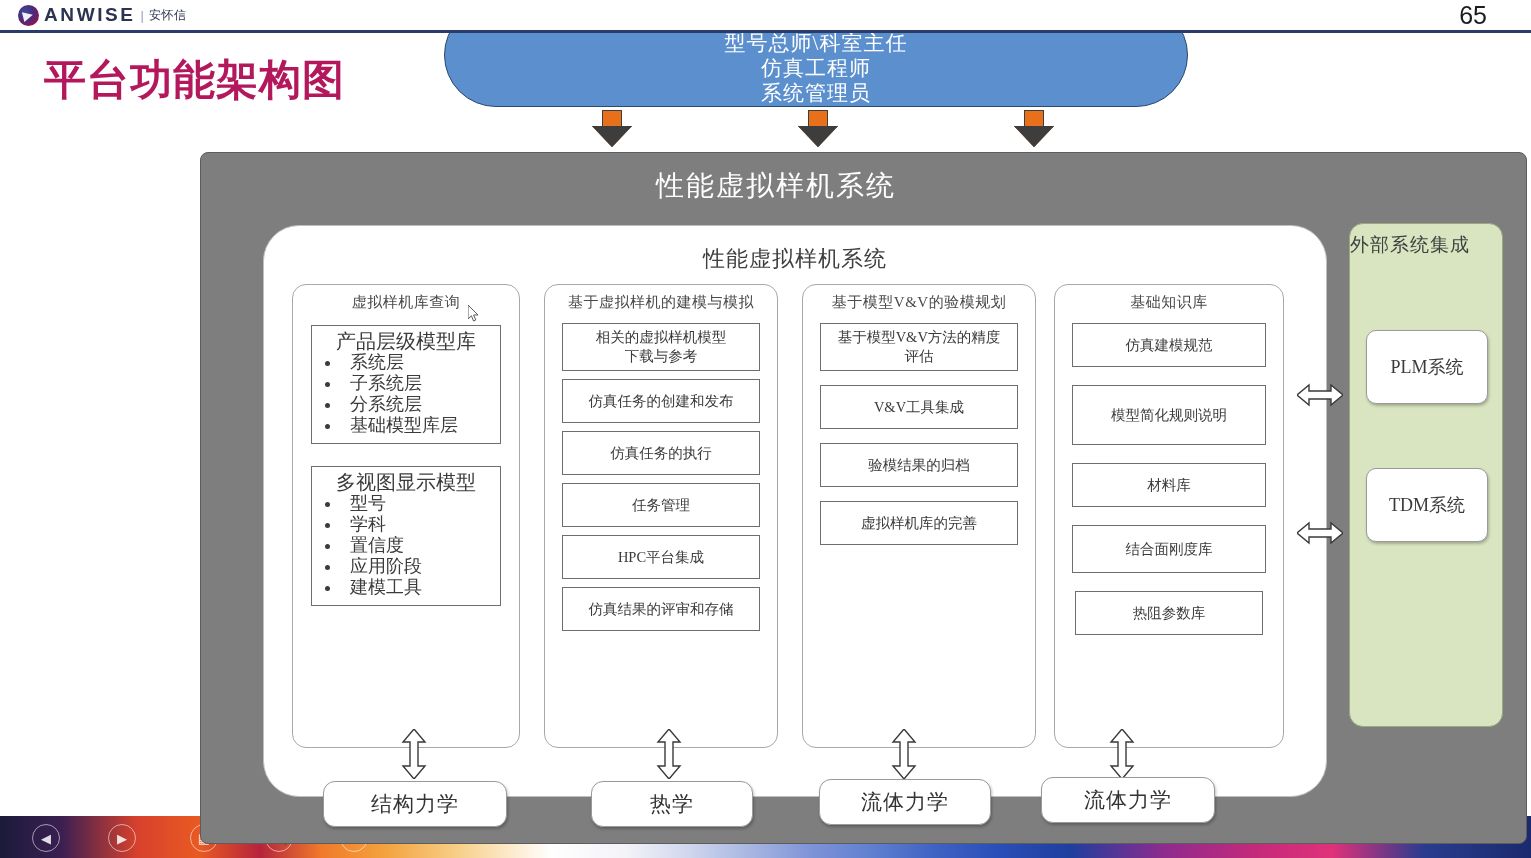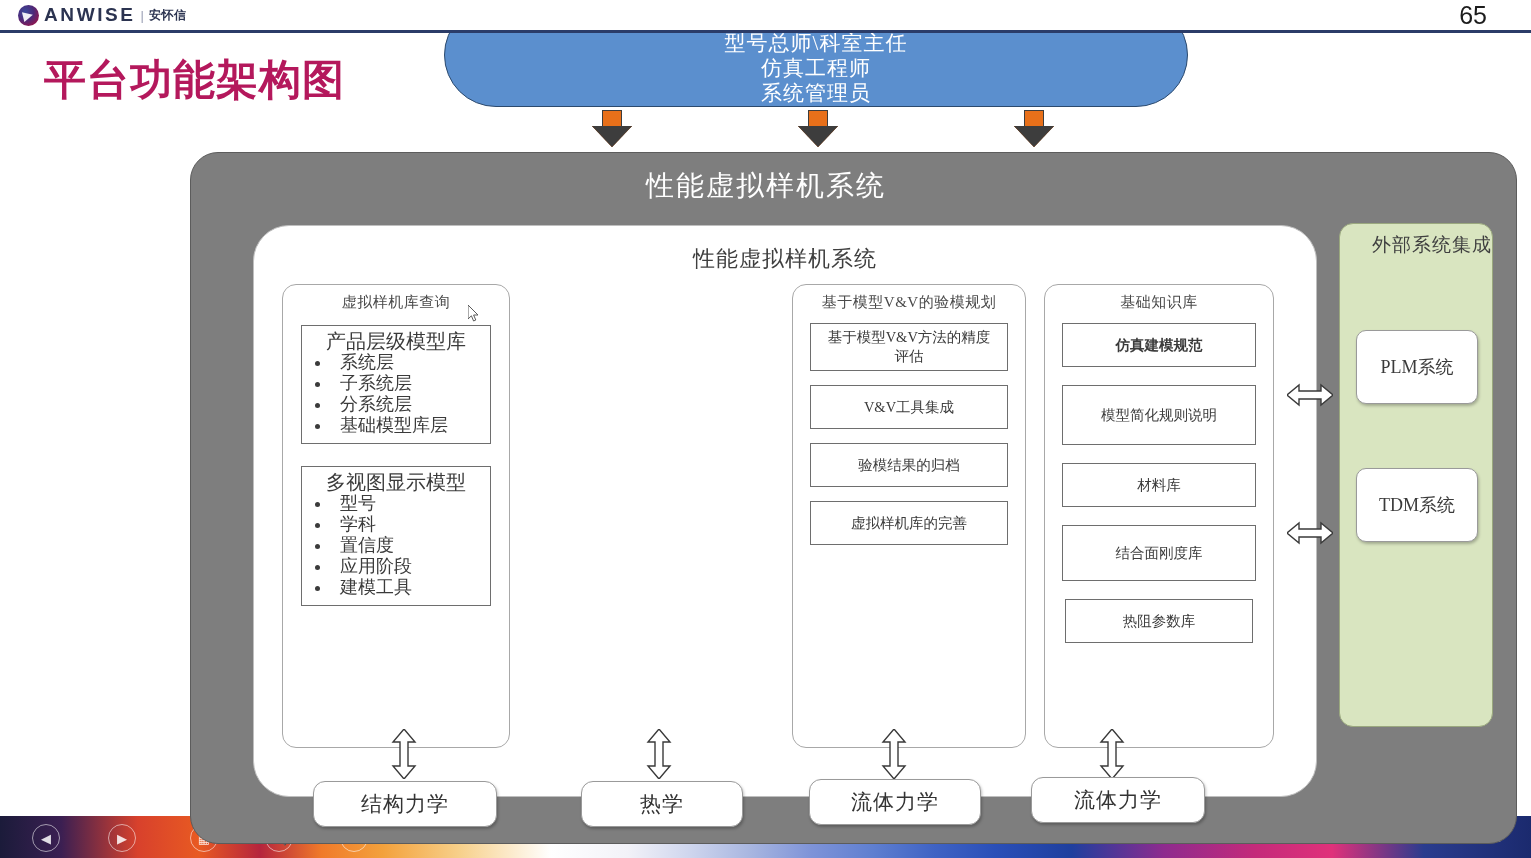--- a/index.html
+++ b/index.html
@@ -14,21 +14,21 @@
   #header-rule{position:absolute;left:0;top:30px;width:1531px;height:3px;background:#2b3c68;z-index:41;}
   #logo{position:absolute;left:18px;top:4px;display:flex;align-items:center;gap:5px;z-index:45;}
   #logo-mark{width:21px;height:21px;border-radius:50%;
      background:radial-gradient(circle at 34% 32%, #3b4a9a 0%, #4b2a7a 42%, #8e1650 78%, #b01a5a 100%);
      position:relative;}
   #logo-mark:after{content:"";position:absolute;left:5px;top:6px;width:0;height:0;
      border-left:10px solid #ffffff;border-top:5px solid transparent;border-bottom:5px solid transparent;
      transform:rotate(-14deg);opacity:.92;}
   #logo-word{font-family:"Liberation Sans","DejaVu Sans",sans-serif;font-weight:bold;font-size:19px;
      letter-spacing:2.6px;color:#2b3350;}
-  #logo-cn{font-family:"Liberation Sans","DejaVu Sans",sans-serif;font-weight:bold;font-size:12px;
+  #logo-cn{font-family:"Liberation Sans","DejaVu Sans",sans-serif;font-weight:normal;font-size:12px;
      color:#2b3350;letter-spacing:.5px;}
   #logo-sep{color:#9aa0b5;font-size:13px;font-family:"Liberation Sans",sans-serif;}
   #page-number{position:absolute;right:44px;top:1px;font-family:"Liberation Sans","DejaVu Sans",sans-serif;
      font-size:25px;color:#1c1c1c;z-index:45;}
 
   
   #slide-title{position:absolute;left:44px;top:52px;font-family:"Liberation Sans","DejaVu Sans",sans-serif;
      font-weight:bold;font-size:42px;color:#b4185c;letter-spacing:1px;z-index:30;}
 
   
@@ -42,22 +42,22 @@
   .arrow-down .shaft{position:absolute;left:10px;top:0;width:20px;height:17px;
      background:#e8701a;border:1px solid #3d3d3d;border-bottom:none;box-sizing:border-box;}
   .arrow-down .head{position:absolute;left:0;top:16px;width:0;height:0;
      border-left:20px solid transparent;border-right:20px solid transparent;border-top:21px solid #e8701a;
      filter:drop-shadow(0 0 0 #3d3d3d);}
   .arrow-down .head:after{content:"";position:absolute;left:-20px;top:-21px;width:0;height:0;
      border-left:20px solid transparent;border-right:20px solid transparent;border-top:21px solid #3d3d3d;
      z-index:-1;}
 
   
-  #platform-container{position:absolute;left:190px;top:152px;width:1325px;height:690px;
-     background:#7e7e7e;border:1px solid #5c5c5c;border-radius:28px;z-index:20;}
+  #platform-container{position:absolute;left:200px;top:152px;width:1325px;height:690px;
+     background:#7e7e7e;border:1px solid #5c5c5c;border-radius:8px;z-index:20;}
   #platform-title{position:absolute;left:0;top:14px;width:1150px;text-align:center;
      color:#ffffff;font-size:28px;letter-spacing:2px;}
 
   
   #system-panel{position:absolute;left:62px;top:72px;width:1062px;height:570px;
      background:#ffffff;border:1px solid #bfbfbf;border-radius:36px;}
   #system-panel-title{position:absolute;left:0;top:18px;width:1062px;text-align:center;
      color:#3f3f3f;font-size:22px;letter-spacing:1px;}
 
   
@@ -73,21 +73,21 @@
 
   .list-box{background:#ffffff;border:1px solid #6e6e6e;color:#3b3b3b;box-sizing:border-box;
      padding:5px 4px 7px 4px;}
   .list-box .list-head{text-align:center;font-size:20px;color:#3b3b3b;line-height:21px;}
   .list-box ul{margin:0;padding:0 0 0 26px;list-style:disc;}
   .list-box li{font-size:18px;color:#3b3b3b;line-height:21px;padding-left:8px;}
 
   
   #external-panel{position:absolute;left:1148px;top:70px;width:152px;height:502px;
      background:#d9e5c0;border:1px solid #9aa87e;border-radius:14px;}
-  #external-title{position:absolute;left:0;top:8px;width:100%;text-align:right;color:#3f3f3f;
+  #external-title{position:absolute;left:0;top:8px;width:100%;text-align:left;color:#3f3f3f;
      font-size:19px;letter-spacing:1px;}
   .ext-box{position:absolute;left:16px;width:120px;height:72px;background:#ffffff;
      border:1px solid #9a9a9a;border-radius:10px;display:flex;align-items:center;justify-content:center;
      color:#3b3b3b;font-size:18px;box-shadow:1px 2px 3px rgba(0,0,0,.25);}
 
   
   .arrow-h{position:absolute;width:46px;height:24px;}
   .arrow-h svg{display:block;}
 
   
@@ -178,38 +178,49 @@
             <li>型号</li>
             <li>学科</li>
             <li>置信度</li>
             <li>应用阶段</li>
             <li>建模工具</li>
           </ul>
         </div>
       </div>
     </div>
 
+    <div class="module-col" style="left:280px;width:232px;height:462px;">
+      <div class="module-col-title">基于虚拟样机的建模与模拟</div>
+      <div class="module-body" style="top:38px;gap:8px;">
+        <div class="sub-box" style="width:198px;height:48px;">相关的虚拟样机模型<br>下载与参考</div>
+        <div class="sub-box" style="width:198px;height:44px;">仿真任务的创建和发布</div>
+        <div class="sub-box" style="width:198px;height:44px;">仿真任务的执行</div>
+        <div class="sub-box" style="width:198px;height:44px;">任务管理</div>
+        <div class="sub-box" style="width:198px;height:44px;">HPC平台集成</div>
+        <div class="sub-box" style="width:198px;height:44px;">仿真结果的评审和存储</div>
+      </div>
+    </div>
 
     <div class="module-col" style="left:538px;width:232px;height:462px;">
       <div class="module-col-title">基于模型V&amp;V的验模规划</div>
       <div class="module-body" style="top:38px;gap:14px;">
         <div class="sub-box" style="width:198px;height:48px;">基于模型V&amp;V方法的精度<br>评估</div>
         <div class="sub-box" style="width:198px;height:44px;">V&amp;V工具集成</div>
         <div class="sub-box" style="width:198px;height:44px;">验模结果的归档</div>
         <div class="sub-box" style="width:198px;height:44px;">虚拟样机库的完善</div>
       </div>
     </div>
 
     <div class="module-col" style="left:790px;width:228px;height:462px;">
       <div class="module-col-title">基础知识库</div>
       <div class="module-body" style="top:38px;gap:18px;">
-        <div class="sub-box" style="width:194px;height:44px;font-weight:bold;">仿真建模规范</div>
+        <div class="sub-box" style="width:194px;height:44px;">仿真建模规范</div>
         <div class="sub-box" style="width:194px;height:60px;">模型简化规则说明</div>
         <div class="sub-box" style="width:194px;height:44px;">材料库</div>
-        <div class="sub-box" style="width:194px;height:56px;">结合面刚度库</div>
+        <div class="sub-box" style="width:194px;height:48px;">结合面刚度库</div>
         <div class="sub-box" style="width:188px;height:44px;">热阻参数库</div>
       </div>
     </div>
   </div>
 
   <div id="external-panel">
     <div id="external-title">外部系统集成</div>
     <div class="ext-box" style="top:106px;">PLM系统</div>
     <div class="ext-box" style="top:244px;">TDM系统</div>
   </div>

